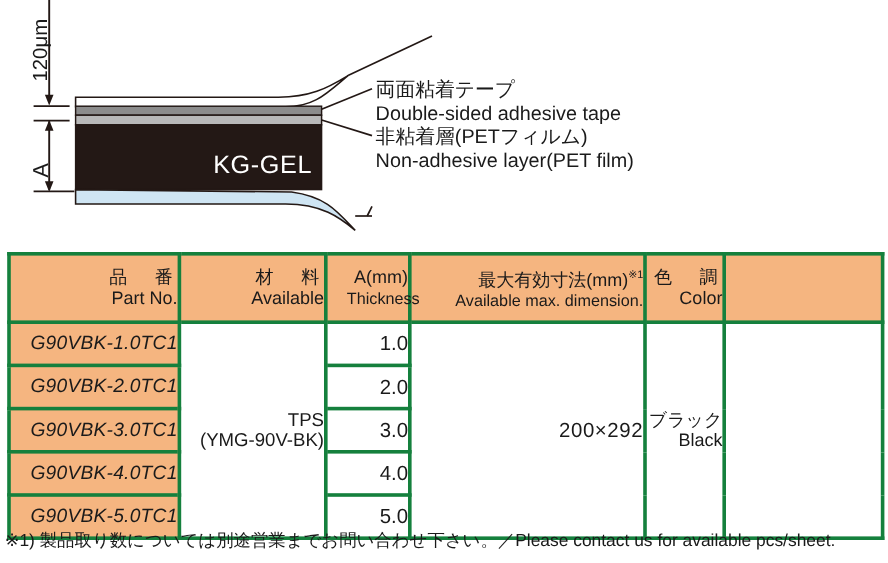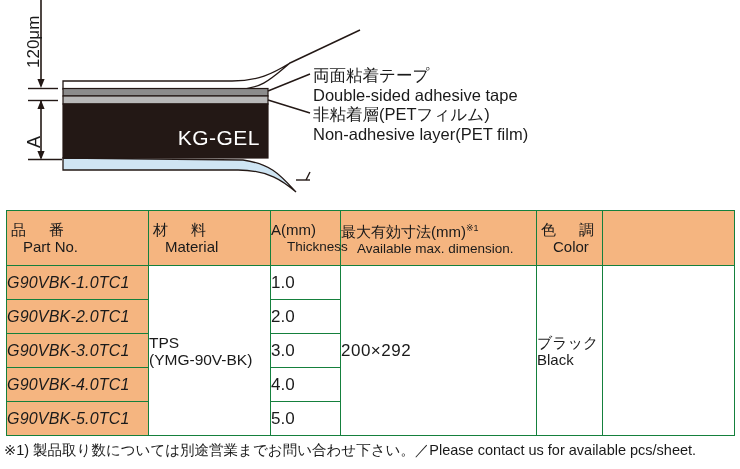--- a/index.html
+++ b/index.html
@@ -80,23 +80,23 @@
   #spec-table {
     position: absolute;
     left: 6px;
     top: 210px;
     width: 728px;
     border-collapse: collapse;
     table-layout: fixed;
     font-size: 15px;
   }
   #spec-table td, #spec-table th {
-    border: 1px solid #15803d;
+    border: 3px solid #15803d;
     padding: 0;
-    text-align: left;
+    text-align: right;
     vertical-align: middle;
     font-weight: normal;
     line-height: 17px;
   }
   #spec-table thead th {
     background: #F5B580;
     height: 54px;
   }
   .hdr-jp {
     display: block;
@@ -223,21 +223,21 @@
     <col style="width:132px">
   </colgroup>
   <thead>
     <tr>
       <th>
         <span class="hdr-jp">品　番</span>
         <span class="hdr-en">Part No.</span>
       </th>
       <th>
         <span class="hdr-jp">材　料</span>
-        <span class="hdr-en">Material</span>
+        <span class="hdr-en">Available</span>
       </th>
       <th>
         <span class="hdr-jp tight">A(mm)</span>
         <span class="hdr-en small">Thickness</span>
       </th>
       <th>
         <span class="hdr-jp tight"><span>最大有効寸法(mm)</span><sup>※1</sup></span>
         <span class="hdr-en small">Available max. dimension.</span>
       </th>
       <th>

